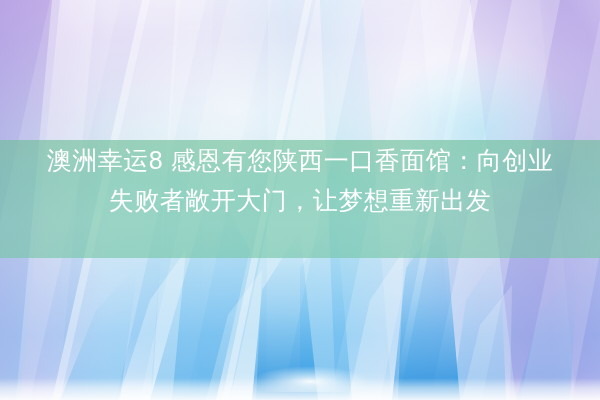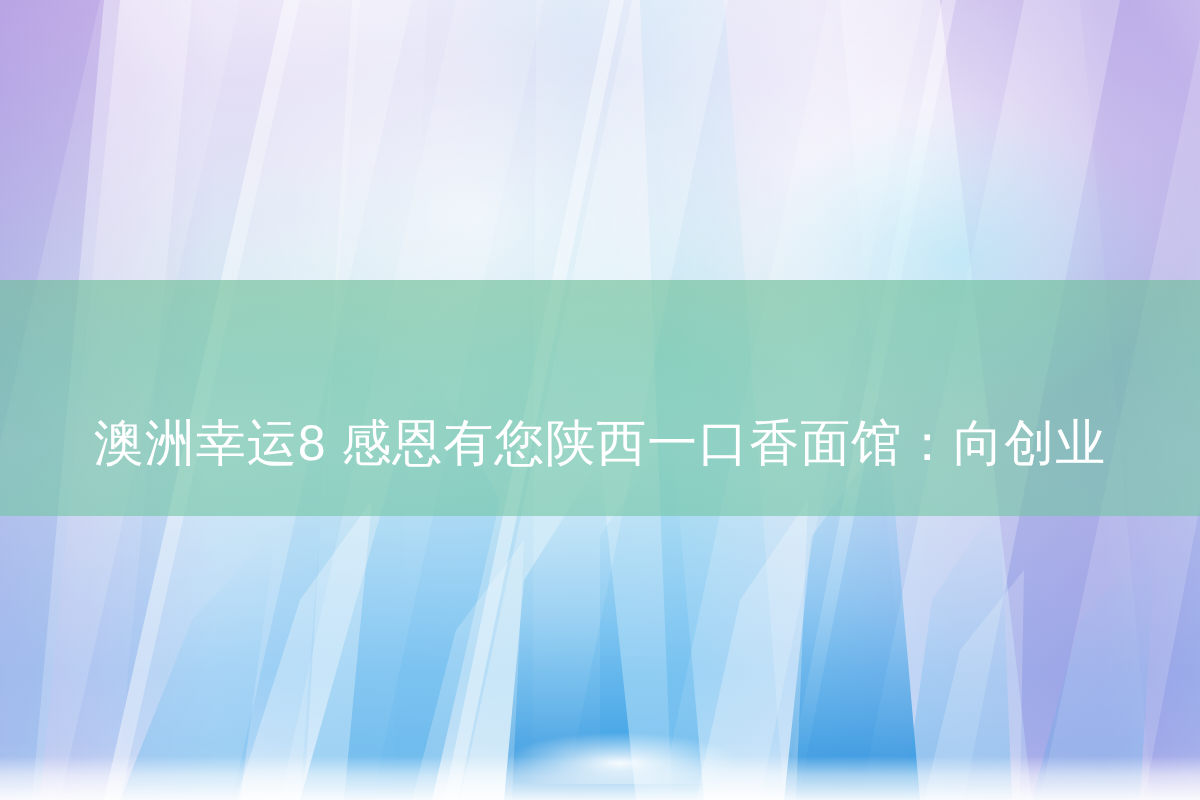--- a/index.html
+++ b/index.html
@@ -103,23 +103,23 @@
     width: 600px;
     height: 118px;
     background: linear-gradient(180deg,
         rgba(108,190,150,0.62) 0%,
         rgba(104,192,158,0.60) 35%,
         rgba(112,196,162,0.58) 70%,
         rgba(116,198,164,0.62) 100%);
     display: flex;
     flex-direction: column;
     align-items: center;
-    justify-content: flex-end;
+    justify-content: flex-start;
     box-sizing: border-box;
-    padding: 16px 14px;
+    padding: 0 14px;
   }
   .caption-line {
     color: #ffffff;
     font-size: 25px;
     line-height: 40px;
     letter-spacing: 0.5px;
     white-space: nowrap;
     text-align: center;
     font-weight: 400;
   }
@@ -203,18 +203,19 @@
       <polygon points="462,400 510,400 512,285 480,325" fill="#ffffff" opacity="0.20"></polygon>
     </svg>
   </div>
 
   <div class="bloom-a"></div>
   <div class="bloom-b"></div>
   <div class="bloom-c"></div>
 
   <div class="caption-band">
     <div class="caption-line">澳洲幸运8 感恩有您陕西一口香面馆：向创业</div>
+    <div class="caption-line">失败者敞开大门，让梦想重新出发</div>
   </div>
 
   <div class="bottom-glow"></div>
   <div class="bottom-spark"></div>
 
 </div>
 
 </body></html>

